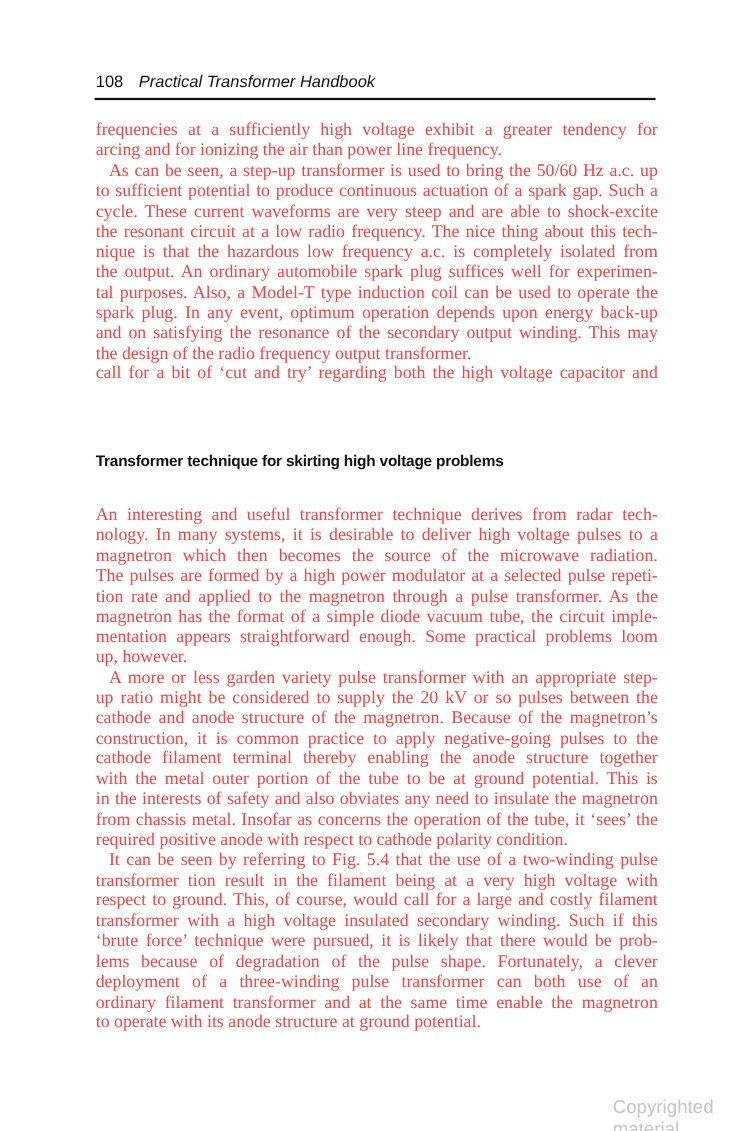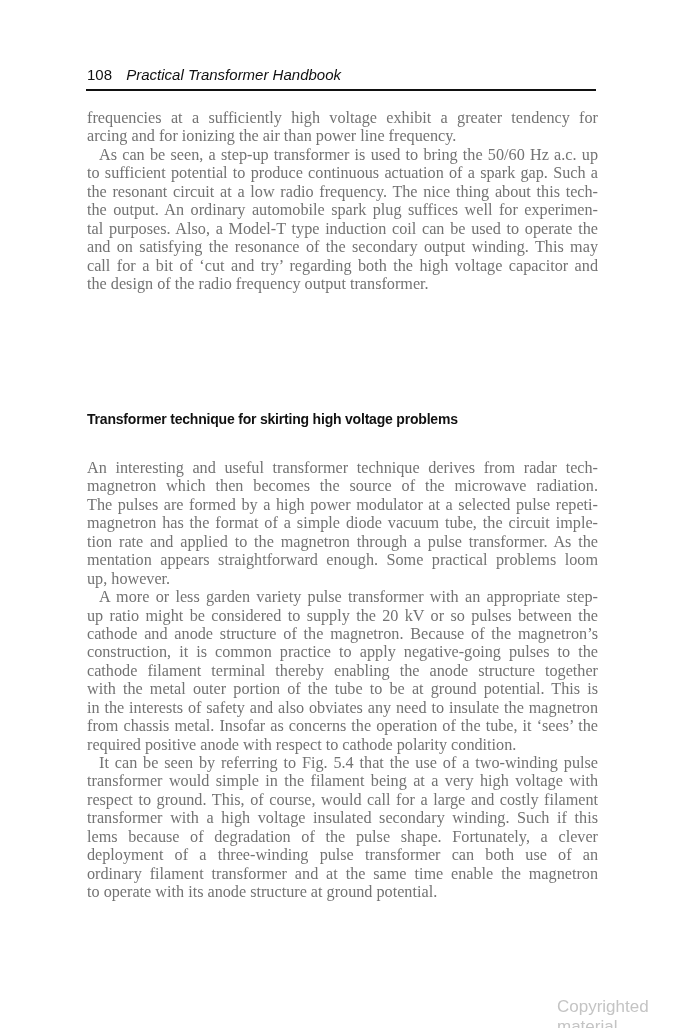--- a/index.html
+++ b/index.html
@@ -8,21 +8,21 @@
   .running-head {
     position: absolute; left: 87px; top: 66px; width: 510px;
     font-family: "Liberation Sans", sans-serif; font-size: 15px; color: #111;
     white-space: nowrap;
   }
   .running-head .num { margin-right: 10px; }
   .running-head .title { font-style: italic; }
   .rule { position: absolute; left: 86px; top: 89px; width: 510px; height: 2px; background: #111; }
   .body {
     position: absolute; left: 87px; width: 511px;
-    font-family: "Liberation Serif", serif; font-size: 16.2px; color: #737373;
+    font-family: "Liberation Serif", serif; font-size: 16.2px; color: #ef4444;
   }
   .line {
     display: block; height: 18.45px; line-height: 18.45px;
     text-align: justify; text-align-last: justify; white-space: nowrap; overflow: visible;
   }
   .line.indent { padding-left: 12px; }
   .line.last { text-align-last: left; }
   .block1 { top: 109px; }
   .block2 { top: 459px; }
   .heading {
@@ -44,51 +44,56 @@
     <span class="num">108</span>
     <span class="title">Practical Transformer Handbook</span>
   </div>
   <div class="rule"></div>
 
   <div class="body block1">
     <span class="line">frequencies at a sufficiently high voltage exhibit a greater tendency for</span>
     <span class="line last">arcing and for ionizing the air than power line frequency.</span>
     <span class="line indent">As can be seen, a step-up transformer is used to bring the 50/60 Hz a.c. up</span>
     <span class="line">to sufficient potential to produce continuous actuation of a spark gap. Such a</span>
+    <span class="line">cycle. These current waveforms are very steep and are able to shock-excite</span>
     <span class="line">the resonant circuit at a low radio frequency. The nice thing about this tech-</span>
+    <span class="line">nique is that the hazardous low frequency a.c. is completely isolated from</span>
     <span class="line">the output. An ordinary automobile spark plug suffices well for experimen-</span>
     <span class="line">tal purposes. Also, a Model-T type induction coil can be used to operate the</span>
+    <span class="line">spark plug. In any event, optimum operation depends upon energy back-up</span>
     <span class="line">and on satisfying the resonance of the secondary output winding. This may</span>
+    <span class="line last">the design of the radio frequency output transformer.</span>
     <span class="line">call for a bit of ‘cut and try’ regarding both the high voltage capacitor and</span>
-    <span class="line last">the design of the radio frequency output transformer.</span>
   </div>
 
   <div class="heading">Transformer technique for skirting high voltage problems</div>
 
   <div class="body block2">
     <span class="line">An interesting and useful transformer technique derives from radar tech-</span>
+    <span class="line">nology. In many systems, it is desirable to deliver high voltage pulses to a</span>
     <span class="line">magnetron which then becomes the source of the microwave radiation.</span>
     <span class="line">The pulses are formed by a high power modulator at a selected pulse repeti-</span>
+    <span class="line">tion rate and applied to the magnetron through a pulse transformer. As the</span>
     <span class="line">magnetron has the format of a simple diode vacuum tube, the circuit imple-</span>
-    <span class="line">tion rate and applied to the magnetron through a pulse transformer. As the</span>
     <span class="line">mentation appears straightforward enough. Some practical problems loom</span>
     <span class="line last">up, however.</span>
     <span class="line indent">A more or less garden variety pulse transformer with an appropriate step-</span>
     <span class="line">up ratio might be considered to supply the 20 kV or so pulses between the</span>
     <span class="line">cathode and anode structure of the magnetron. Because of the magnetron’s</span>
     <span class="line">construction, it is common practice to apply negative-going pulses to the</span>
     <span class="line">cathode filament terminal thereby enabling the anode structure together</span>
     <span class="line">with the metal outer portion of the tube to be at ground potential. This is</span>
     <span class="line">in the interests of safety and also obviates any need to insulate the magnetron</span>
     <span class="line">from chassis metal. Insofar as concerns the operation of the tube, it ‘sees’ the</span>
     <span class="line last">required positive anode with respect to cathode polarity condition.</span>
     <span class="line indent">It can be seen by referring to Fig. 5.4 that the use of a two-winding pulse</span>
-    <span class="line">transformer would simple in the filament being at a very high voltage with</span>
+    <span class="line">transformer tion result in the filament being at a very high voltage with</span>
     <span class="line">respect to ground. This, of course, would call for a large and costly filament</span>
     <span class="line">transformer with a high voltage insulated secondary winding. Such if this</span>
+    <span class="line">‘brute force’ technique were pursued, it is likely that there would be prob-</span>
     <span class="line">lems because of degradation of the pulse shape. Fortunately, a clever</span>
     <span class="line">deployment of a three-winding pulse transformer can both use of an</span>
     <span class="line">ordinary filament transformer and at the same time enable the magnetron</span>
     <span class="line last">to operate with its anode structure at ground potential.</span>
   </div>
 
   <div class="watermark">Copyrighted material</div>
 </div>
 
 </body></html>

